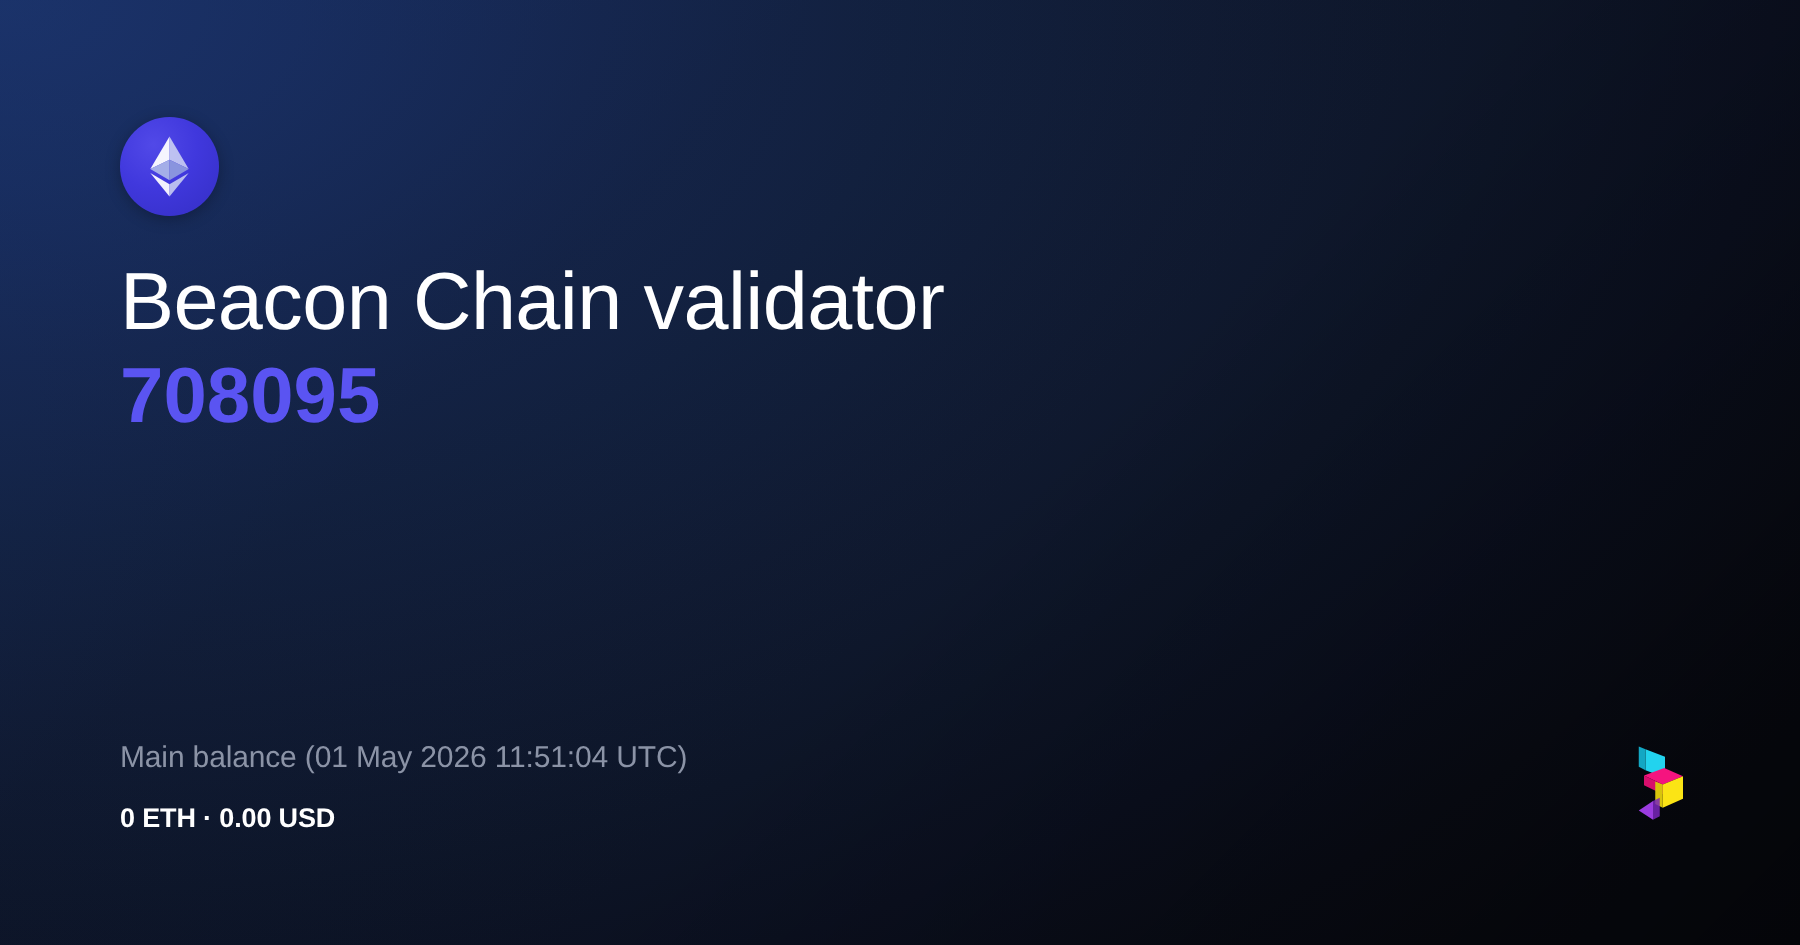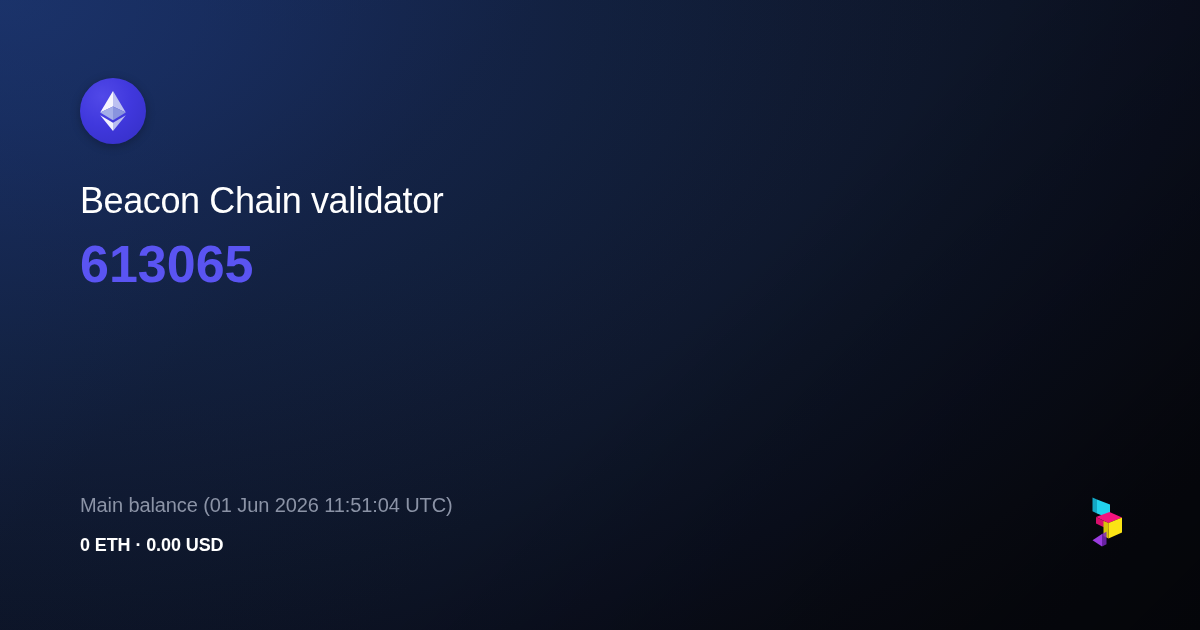--- a/index.html
+++ b/index.html
@@ -66,21 +66,21 @@
     align-items:center;
     justify-content:center;
     box-shadow:0 2px 10px rgba(0,0,0,0.28);
   }
   .eth-avatar svg { display:block; }
 
   
   .title-block { margin-top:26px; }
 
   .page-title {
-    font-size:36px;
+    font-size:54px;
     line-height:62px;
     font-weight:400;
     color:#ffffff;
     letter-spacing:-0.4px;
     white-space:nowrap;
   }
 
   .validator-index {
     font-size:52px;
     line-height:60px;
@@ -145,27 +145,27 @@
         <polygon points="26.8,22.6 14,16.5 14,30.2" fill="#8d99dd" opacity="0.95"></polygon>
 
         <polygon points="1.2,25.3 14,32.8 14,41" fill="#ffffff" opacity="0.93"></polygon>
 
         <polygon points="26.8,25.3 14,32.8 14,41" fill="#cdd3f2" opacity="0.86"></polygon>
       </svg>
     </div>
 
     <div class="title-block">
       <div class="page-title">Beacon Chain validator</div>
-      <div class="validator-index">613065</div>
+      <div class="validator-index">708095</div>
     </div>
 
   </div>
 
   <div class="footer">
-    <div class="balance-label">Main balance (01 Jun 2026 11:51:04 UTC)</div>
+    <div class="balance-label">Main balance (01 May 2026 11:51:04 UTC)</div>
     <div class="balance-value">0 ETH · 0.00 USD</div>
   </div>
 
   <div class="brand-logo">
     <svg width="40" height="60" viewBox="0 0 40 60" aria-hidden="true">
 
       <polygon points="9,5.5 22,10.5 22,24.5 9,19.5" fill="#22d3ee"></polygon>
       <polygon points="9,5.5 9,19.5 4.5,17.2 4.5,3.6" fill="#13a7c4"></polygon>
 
       <polygon points="8,23 21.5,18 34,23.5 20.5,29" fill="#f5147f"></polygon>

